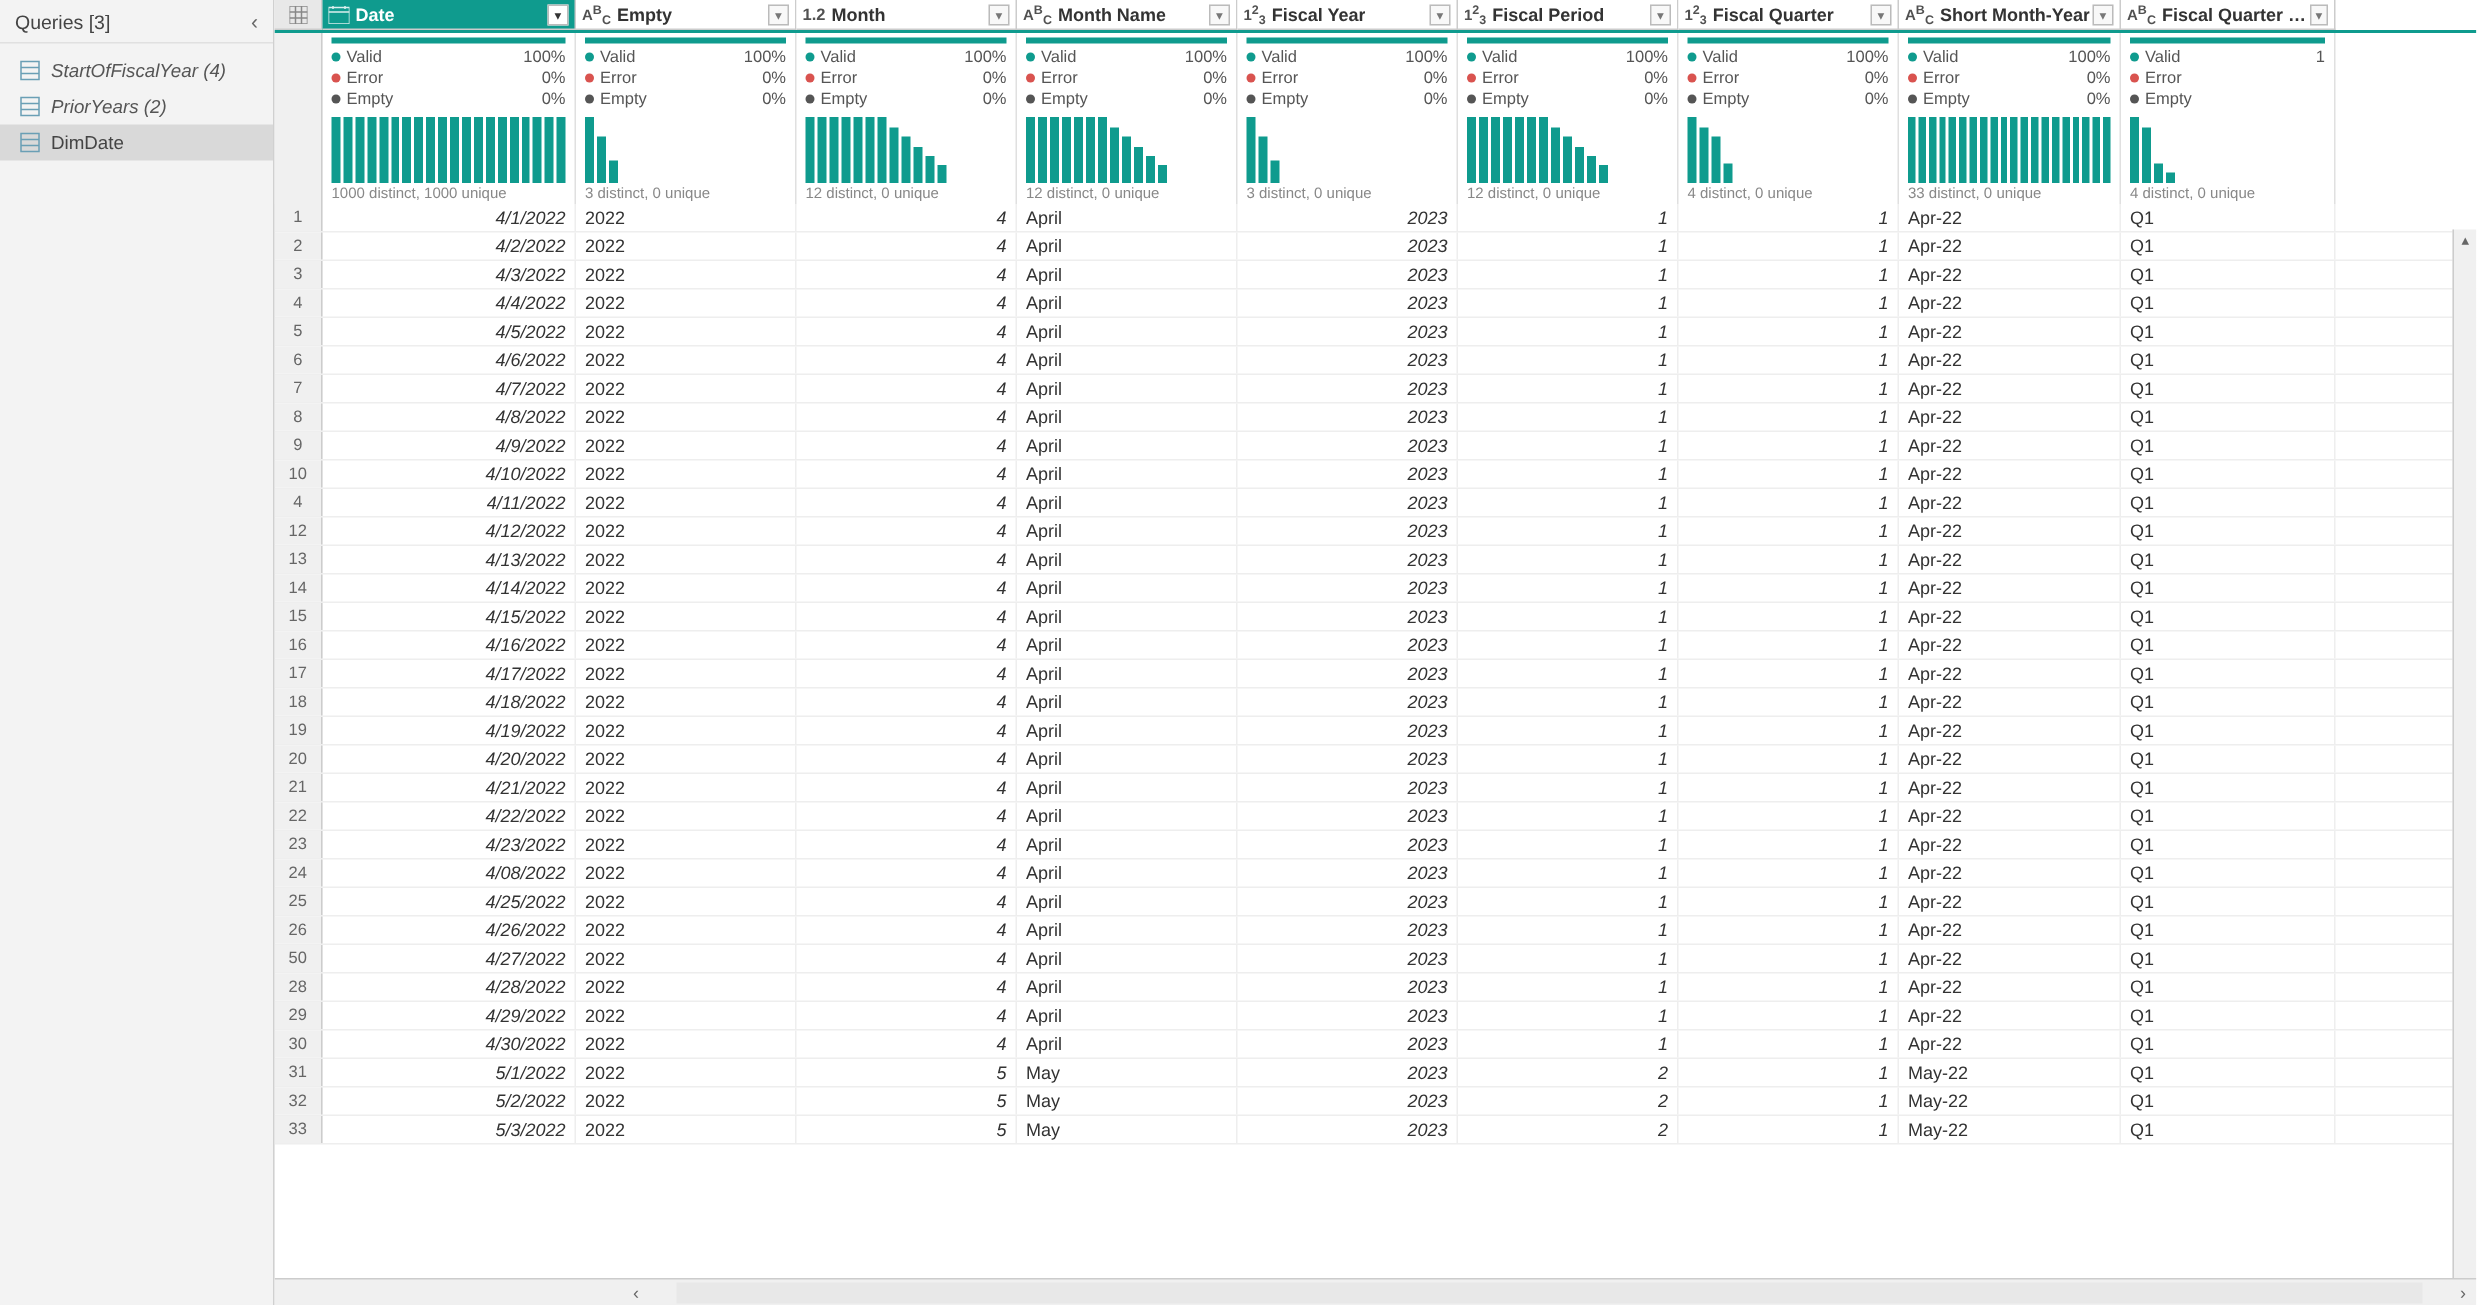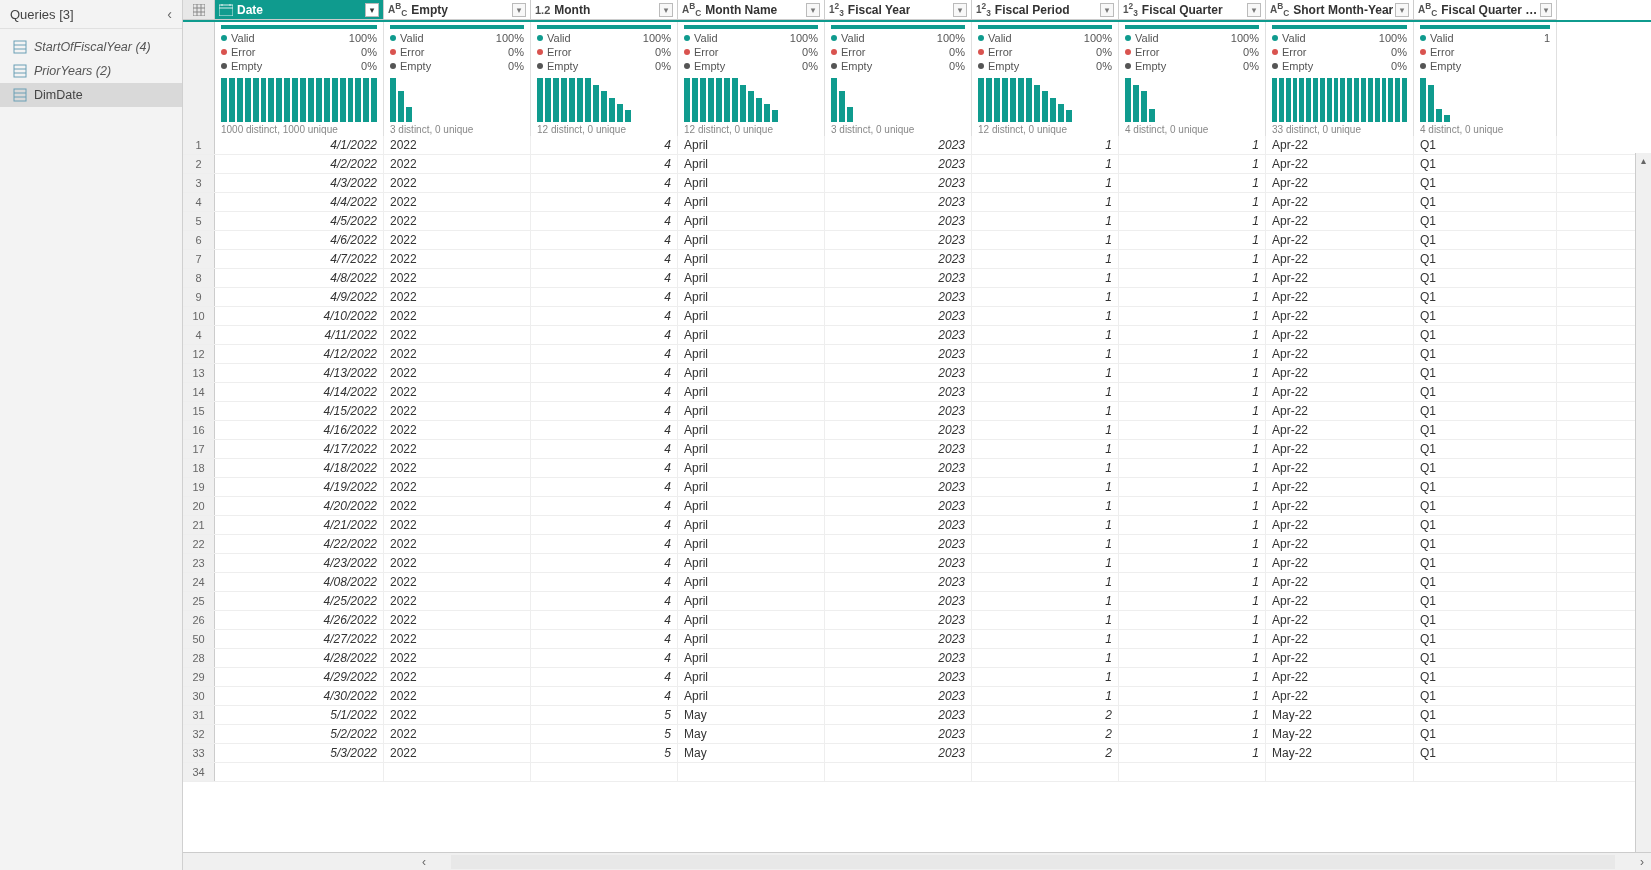--- a/index.html
+++ b/index.html
@@ -869,32 +869,20 @@
               <div class="cell col-w-0 date">5/3/2022</div>
               <div class="cell col-w-1 text">2022</div>
               <div class="cell col-w-2 num">5</div>
               <div class="cell col-w-3 text">May</div>
               <div class="cell col-w-4 num">2023</div>
               <div class="cell col-w-5 num">2</div>
               <div class="cell col-w-6 num">1</div>
               <div class="cell col-w-7 text">May-22</div>
               <div class="cell col-w-8 text">Q1</div>
             </div>
-            <div class="data-row">
-              <div class="row-head">34</div>
-              <div class="cell col-w-0 date"></div>
-              <div class="cell col-w-1 text"></div>
-              <div class="cell col-w-2 num"></div>
-              <div class="cell col-w-3 text"></div>
-              <div class="cell col-w-4 num"></div>
-              <div class="cell col-w-5 num"></div>
-              <div class="cell col-w-6 num"></div>
-              <div class="cell col-w-7 text"></div>
-              <div class="cell col-w-8 text"></div>
-            </div>
           </div>
       </div>
       <div class="hscroll">
         <div class="left-gap"></div>
         <span class="arrow">‹</span>
         <div class="track"></div>
         <span class="arrow right">›</span>
       </div>
     </div>
     <div class="vscroll">

